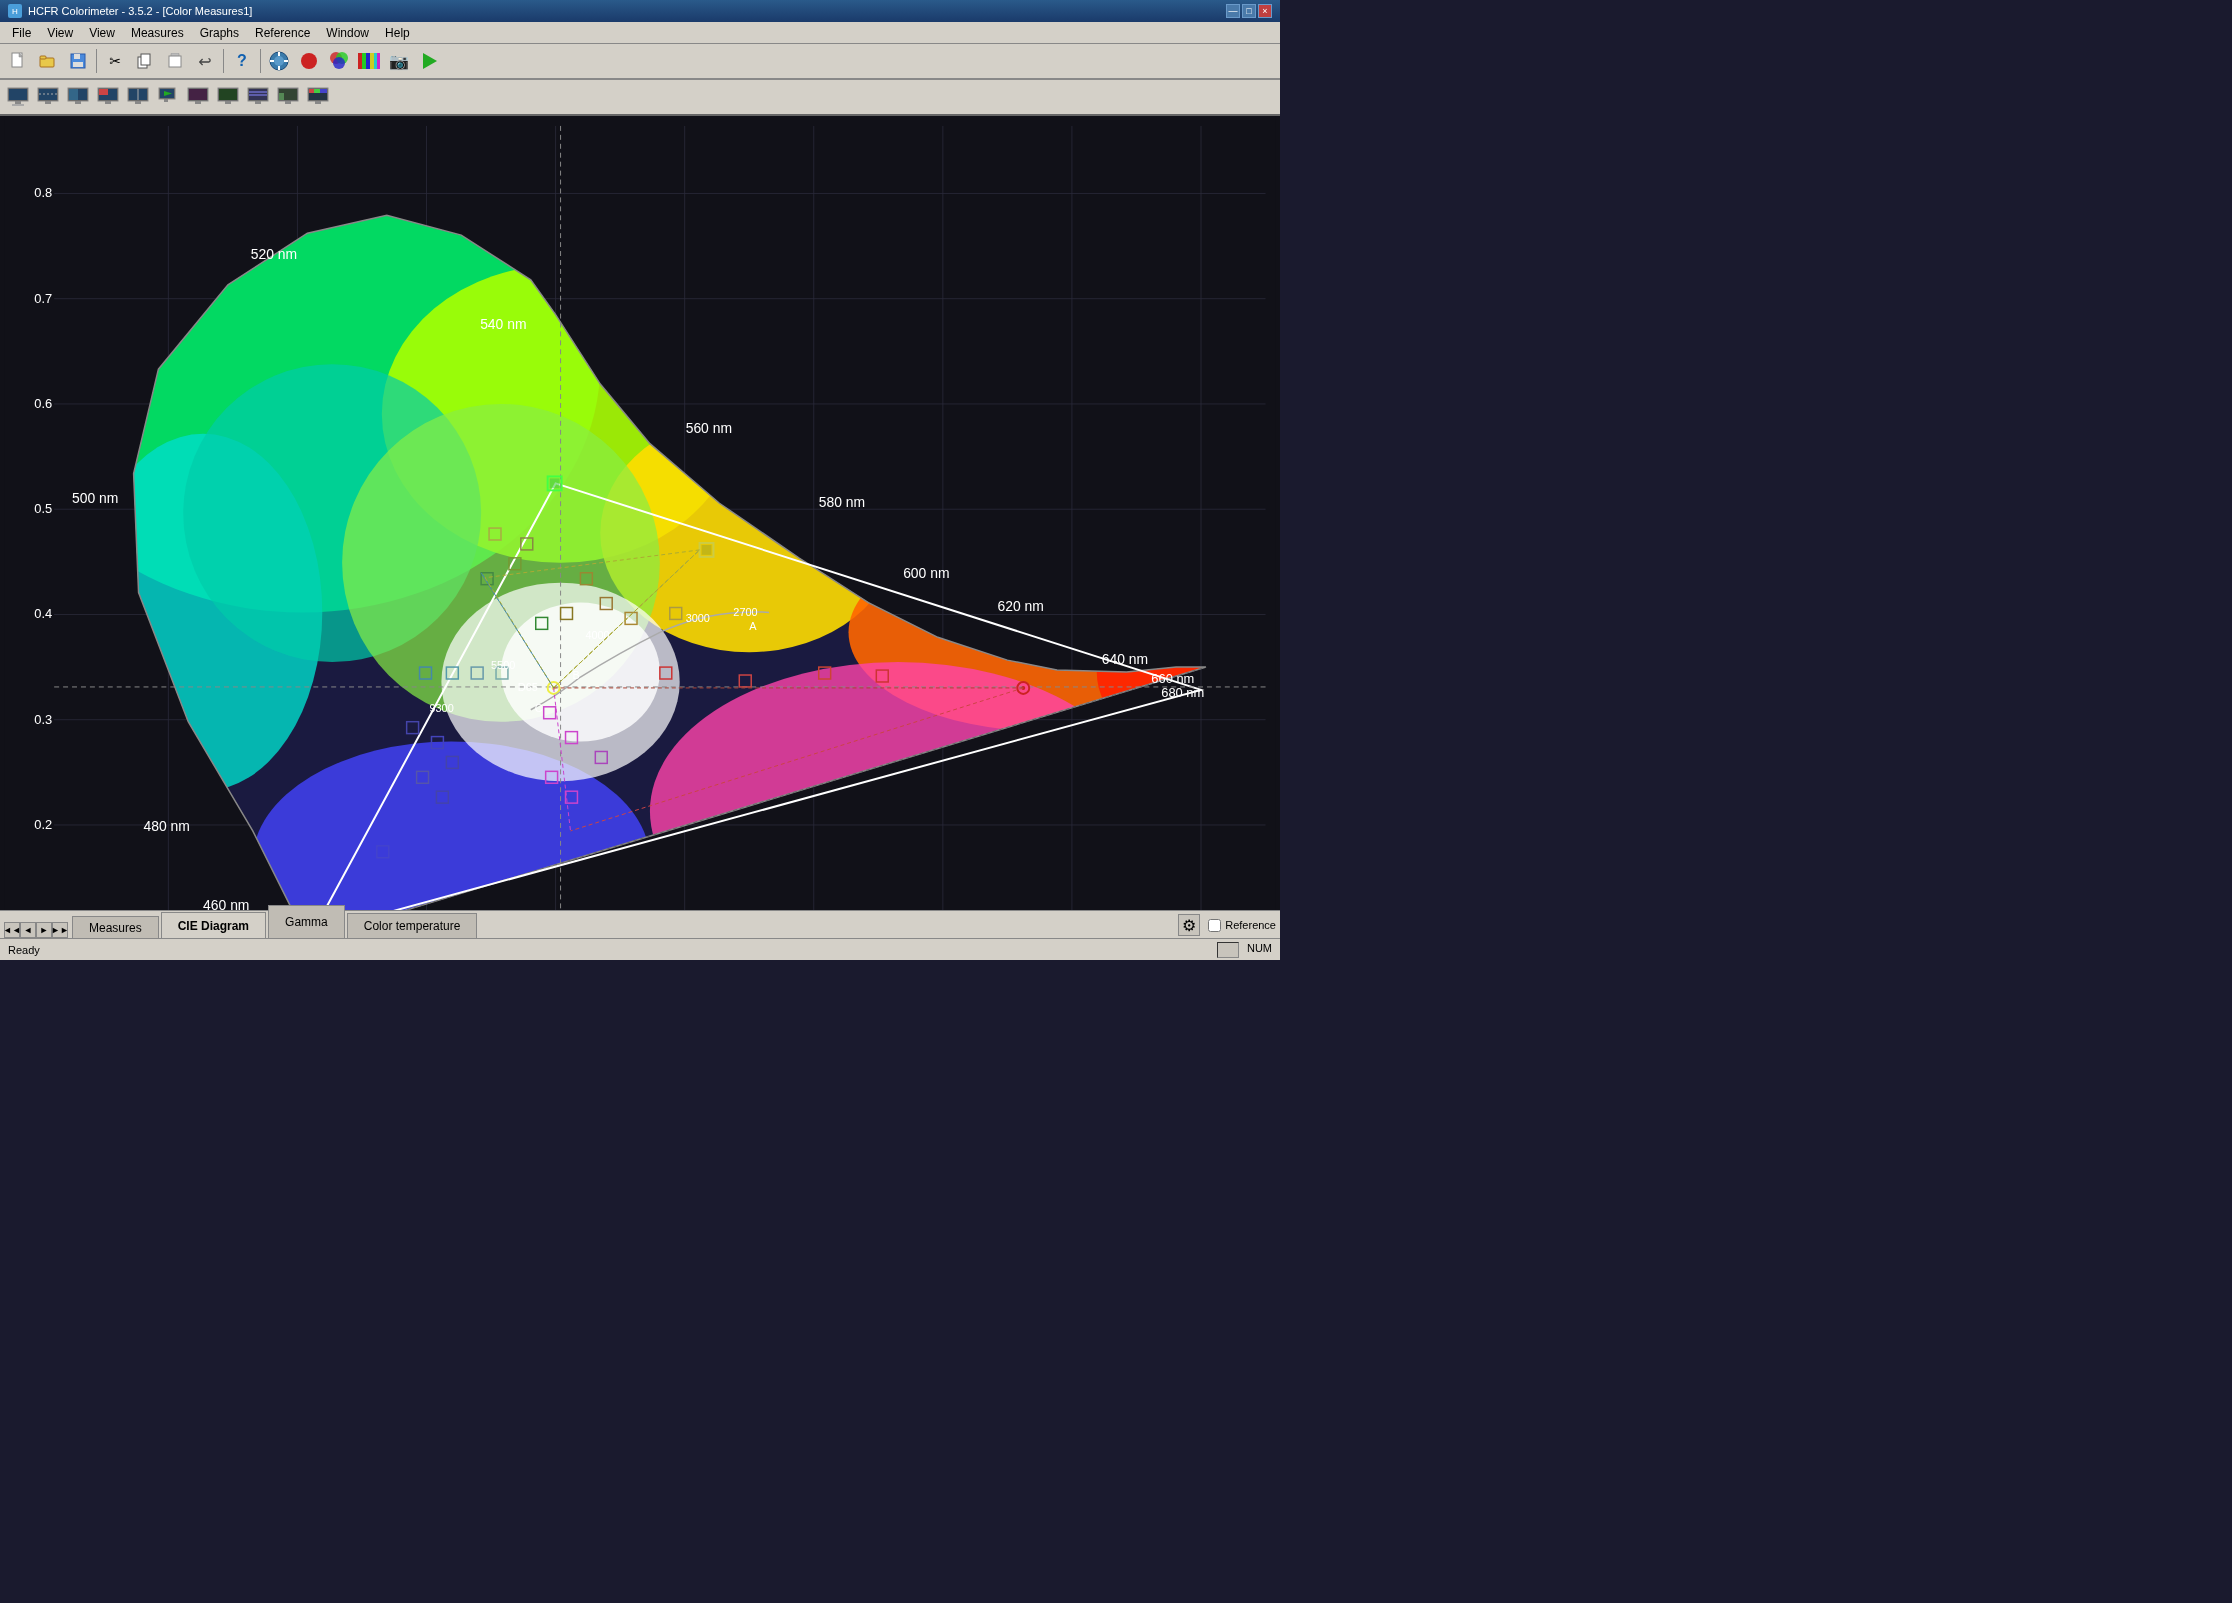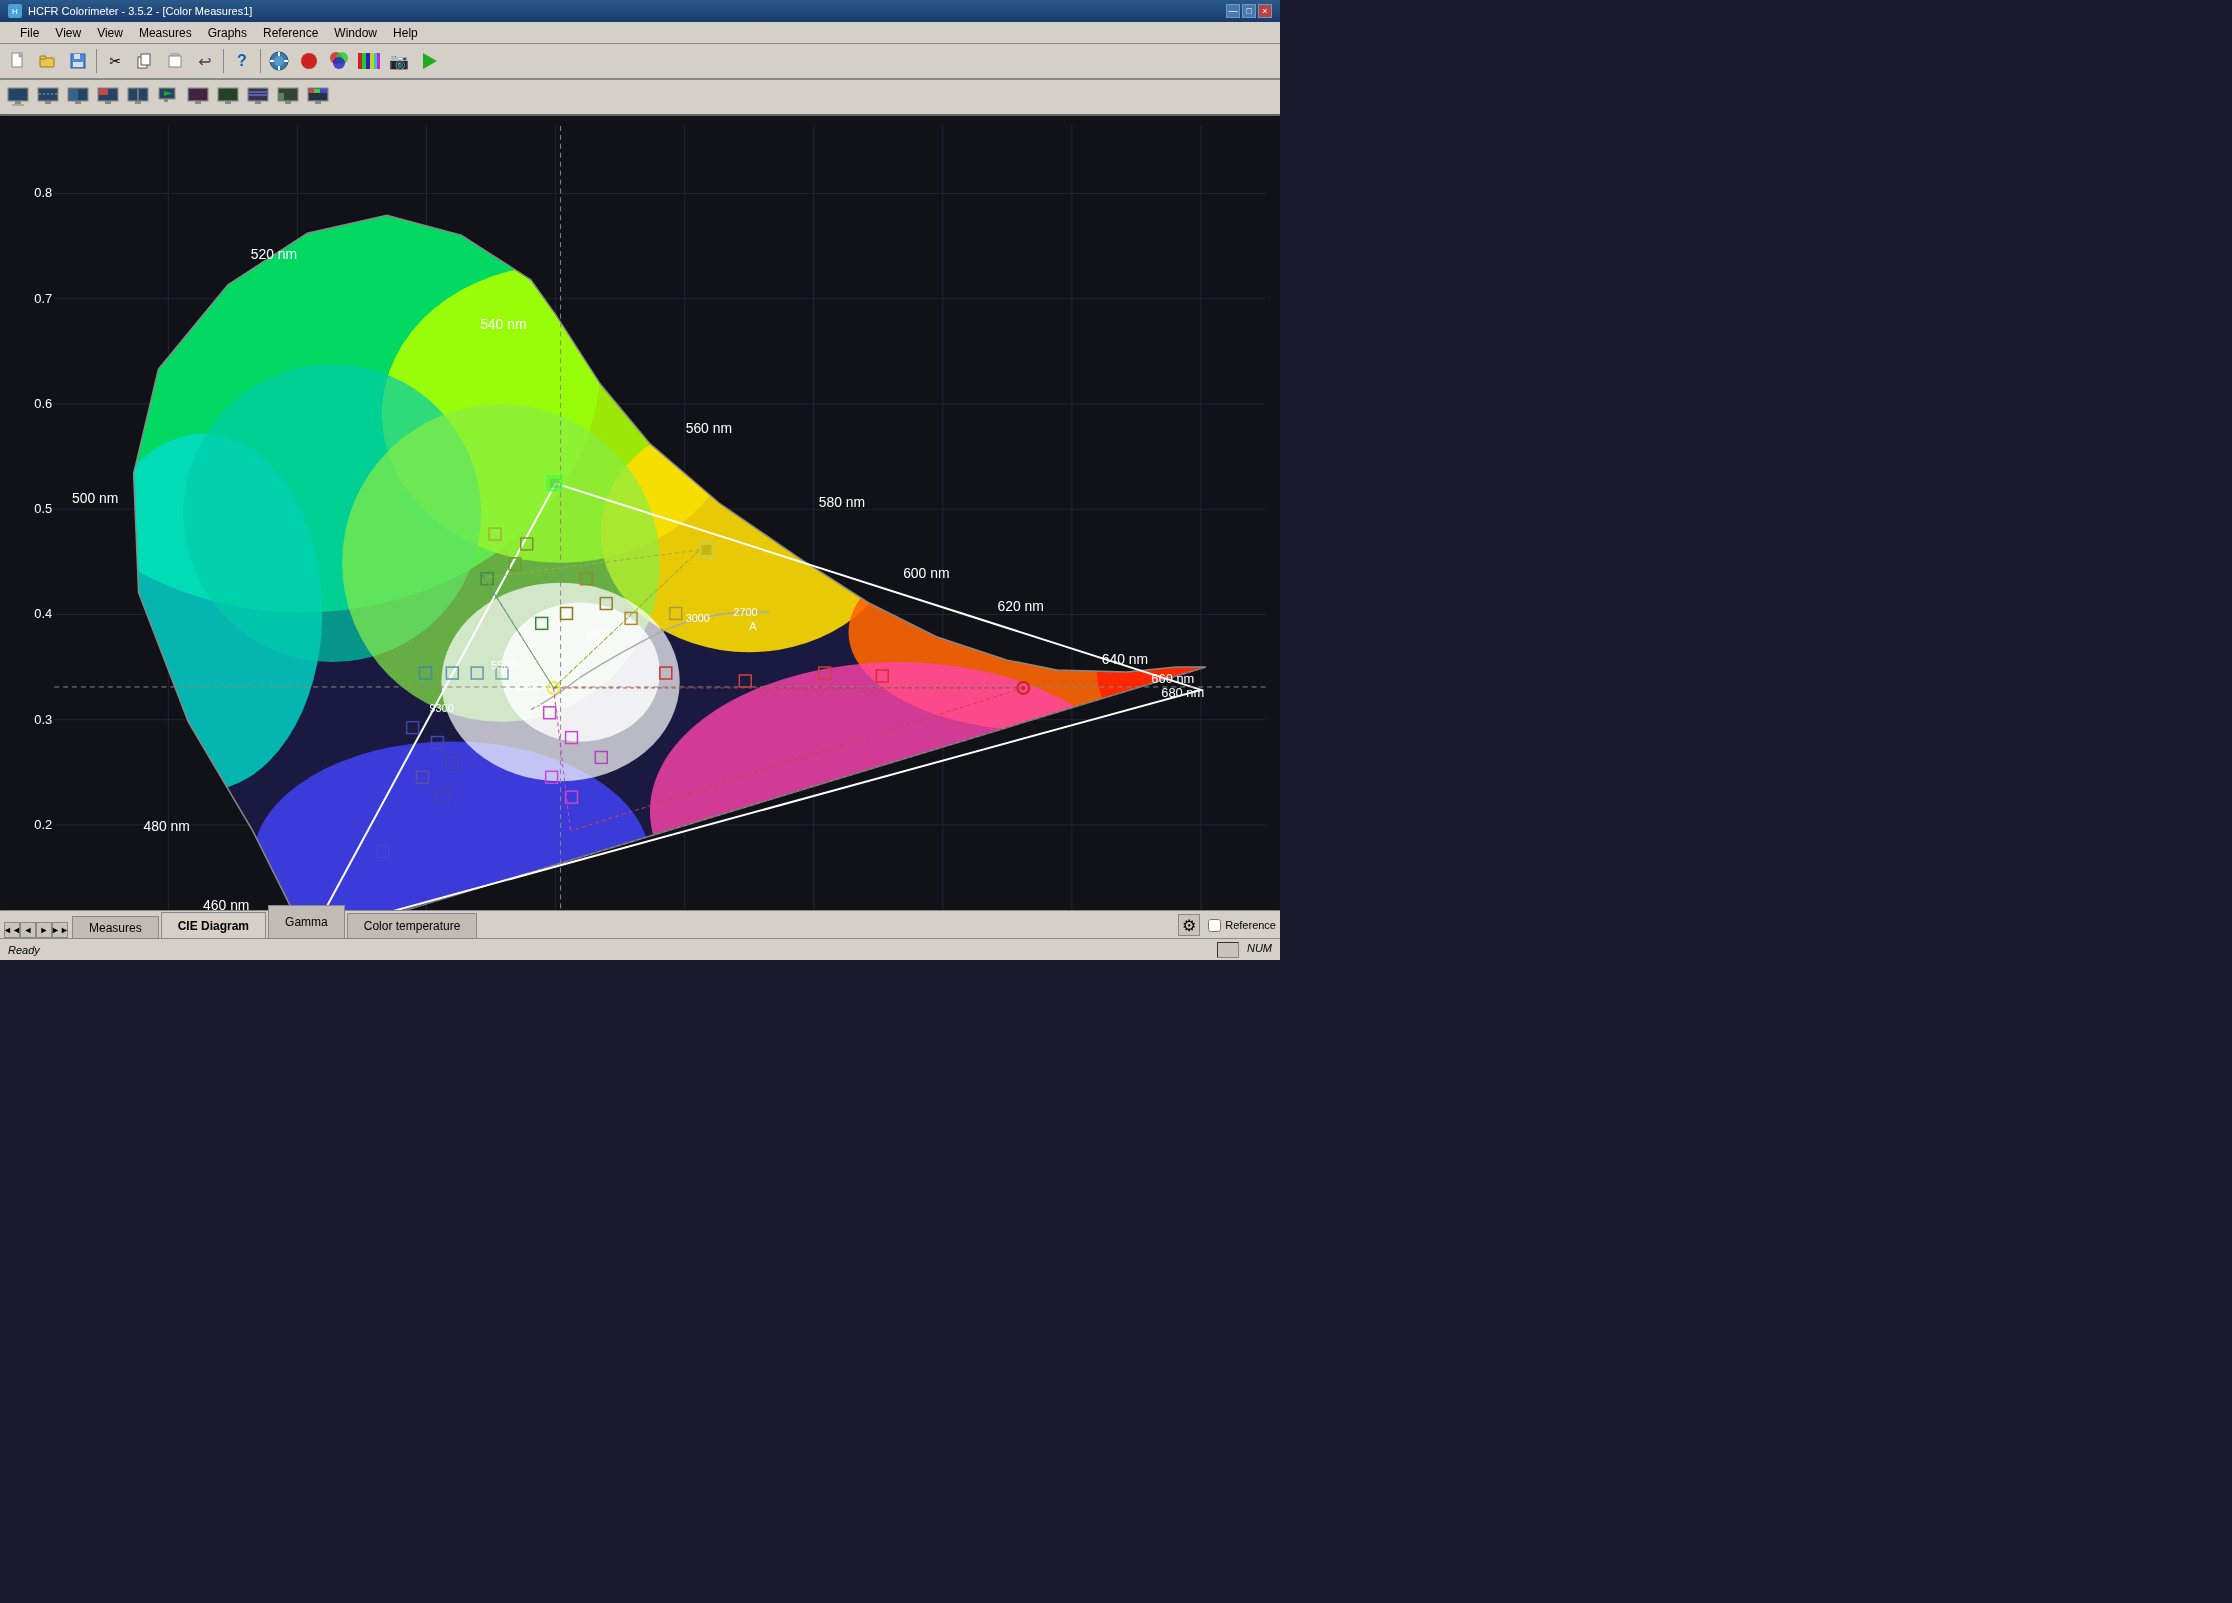--- a/index.html
+++ b/index.html
@@ -20,21 +20,21 @@
     .title-bar-icon { width: 14px; height: 14px; background: #4a9eda; border-radius: 2px; display: flex; align-items: center; justify-content: center; font-size: 8px; }
     .title-bar-controls { display: flex; gap: 2px; }
     .title-bar-btn { width: 14px; height: 14px; background: #4a7aaa; border: 1px solid #6a9aca; color: white; font-size: 9px; display: flex; align-items: center; justify-content: center; cursor: pointer; }
 
     
     .menu-bar {
       background: #d4d0c8;
       height: 22px;
       display: flex;
       align-items: center;
-      padding: 0 12px;
+      padding: 0 4px;
       border-bottom: 1px solid #888;
     }
     .menu-item {
       padding: 2px 8px;
       font-size: 12px;
       color: #000;
       cursor: pointer;
       height: 100%;
       display: flex;
       align-items: center;
@@ -539,21 +539,21 @@
     <div style="height:22px; padding:12px 16px; font-size:12px; background:#c0bcb4; border:1px solid #888; border-bottom:none; cursor:pointer; display:flex; align-items:center; margin-right:2px;">Color temperature</div>
     <div style="margin-left:auto; display:flex; align-items:center; gap:8px; padding-bottom:2px;">
       <div style="width:22px; height:22px; background:#c8c4bc; border:1px solid #888; display:flex; align-items:center; justify-content:center;">⚙</div>
       <div style="display:flex; align-items:center; gap:4px; font-size:11px;">
         <input type="checkbox" style="cursor: pointer;">
         <span>Reference</span>
       </div>
     </div>
   </div>
 
-  <div style="position:absolute; bottom:0; width:100%; height:22px; background:#d4d0c8; border-top:1px solid #888; display:flex; align-items:center; padding:0 8px; font-size:11px; justify-content:space-between;font-style:italic;">
+  <div style="position:absolute; bottom:0; width:100%; height:22px; background:#d4d0c8; border-top:1px solid #888; display:flex; align-items:center; padding:0 8px; font-size:11px; justify-content:space-between;">
     <span>Ready</span>
     <div style="display:flex; align-items:flex-start; gap:8px;">
       <div style="width:22px; height:16px; background:#c8c4bc; border:1px inset #888; display:flex; align-items:center; justify-content:center;"></div>
       <span>NUM</span>
     </div>
   </div>
 
 </div>
 
 </body></html>

